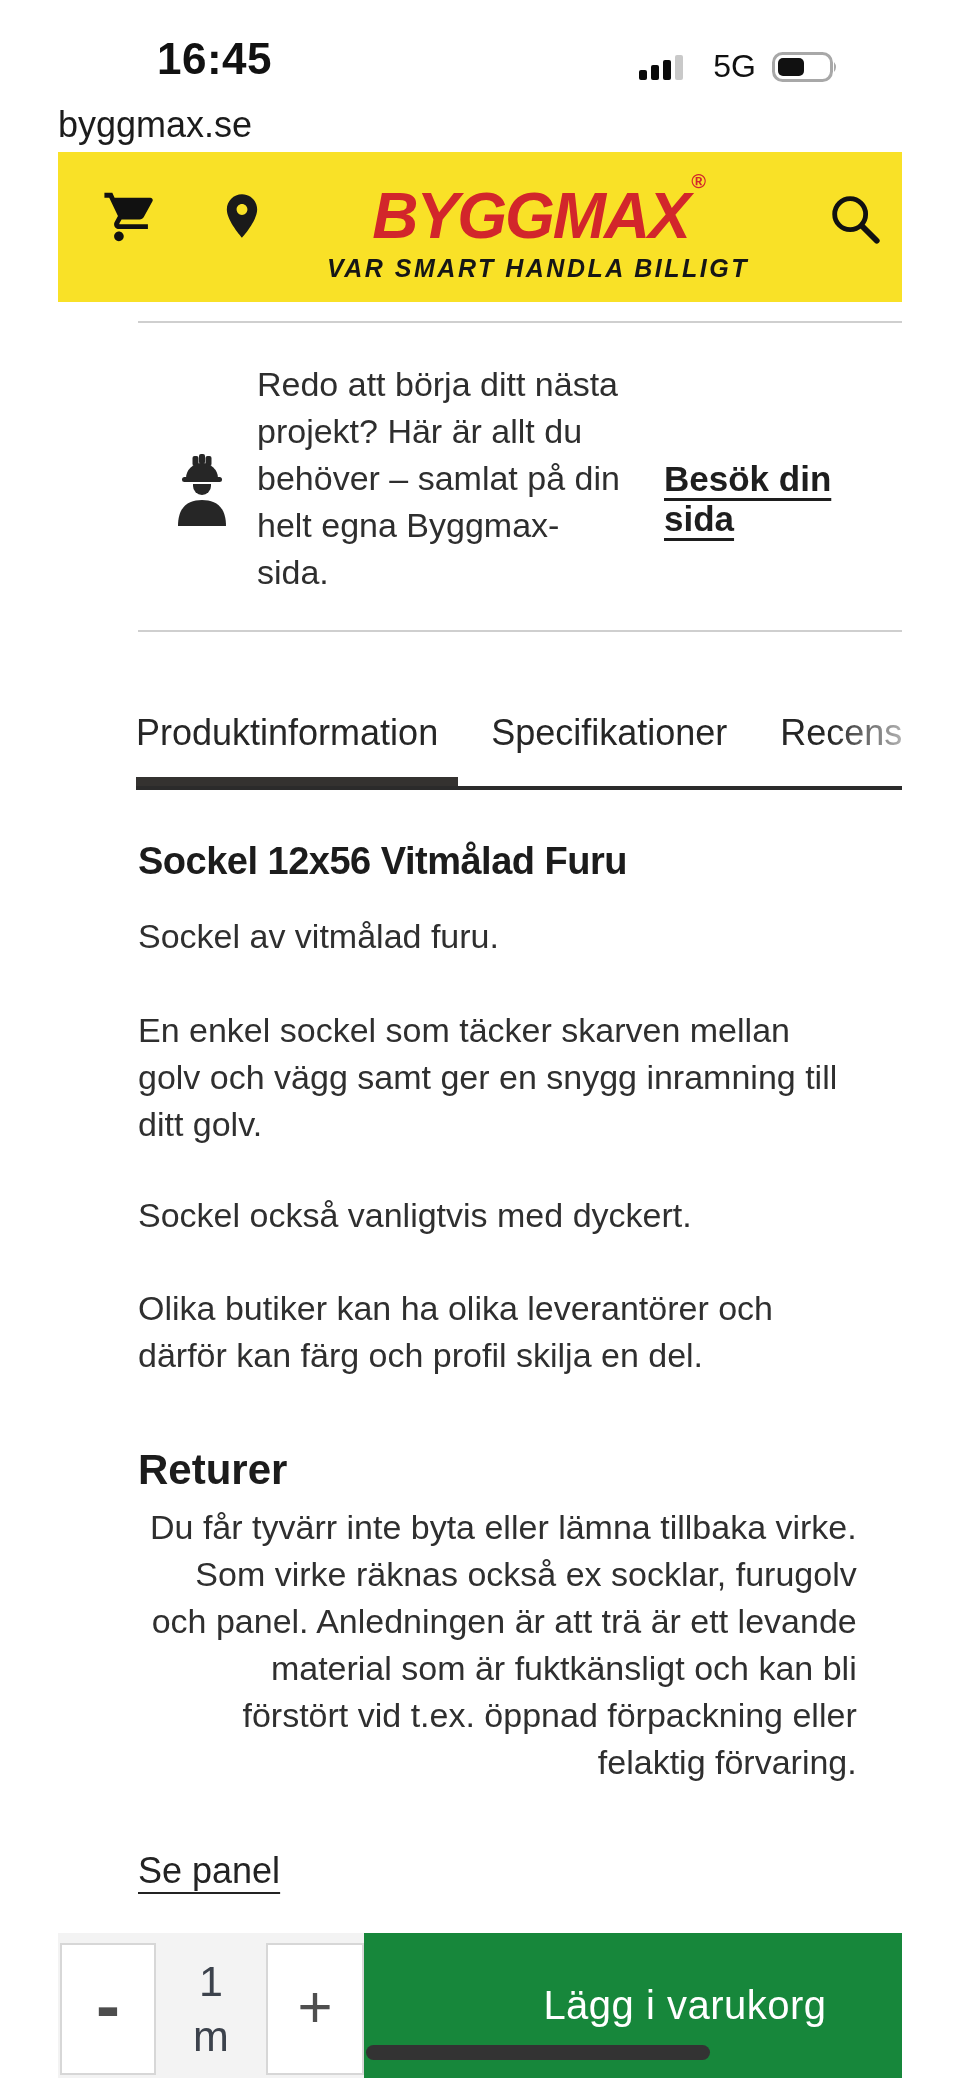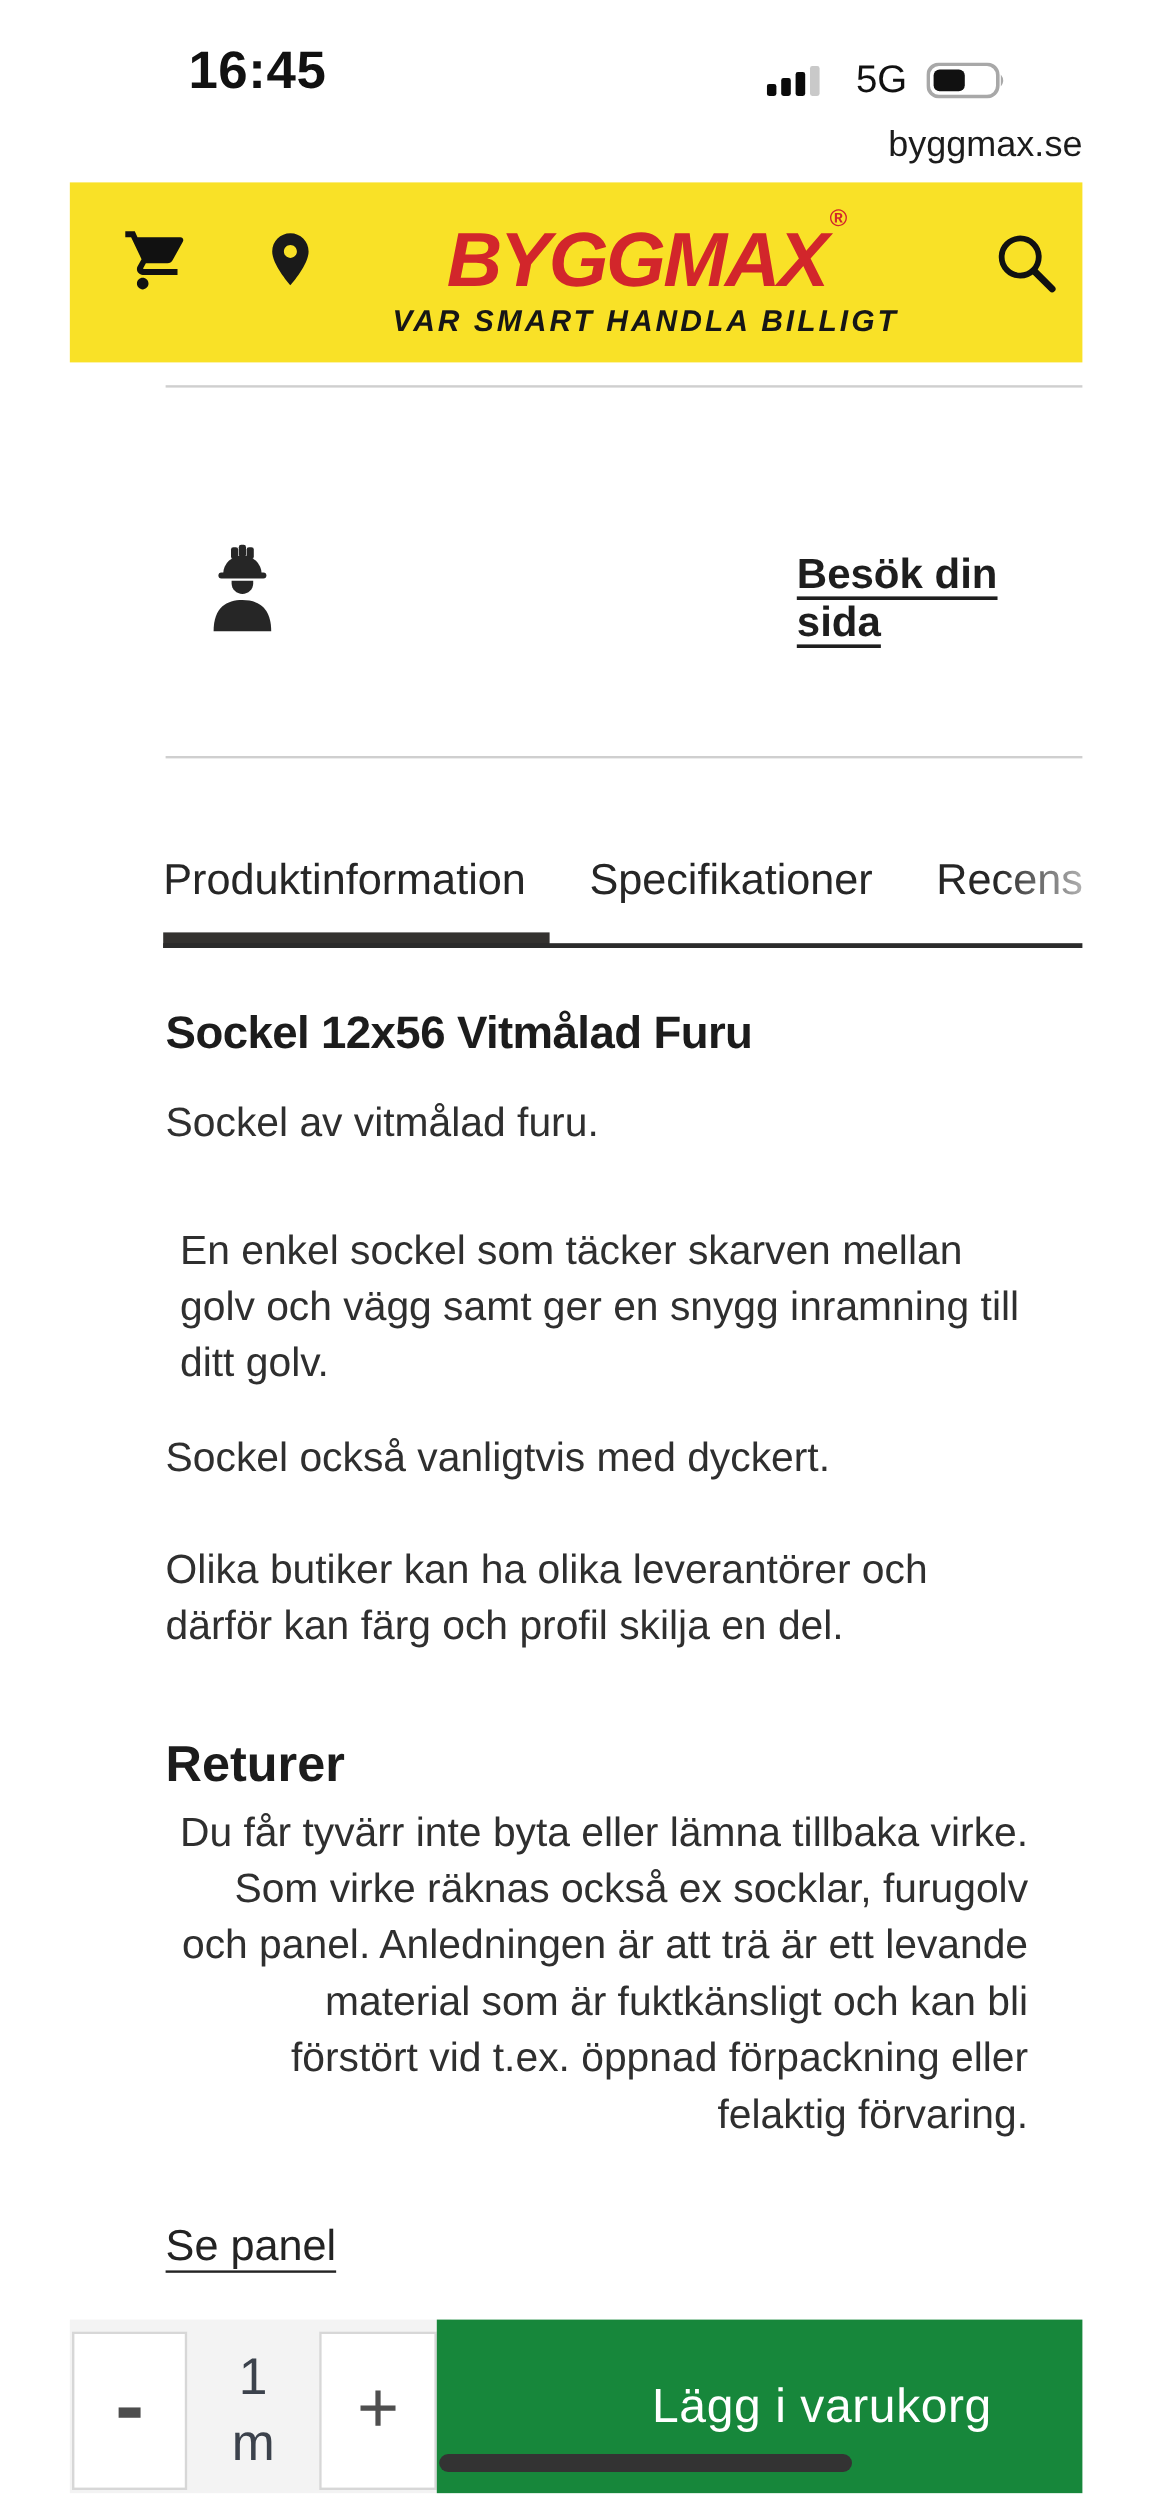--- a/index.html
+++ b/index.html
@@ -3,21 +3,21 @@
 <meta charset="utf-8">
 <style>
   html,body{margin:0;padding:0;background:#fff;}
   .screen{position:relative;width:844px;height:2078px;margin:0 auto;background:#ffffff;
           overflow:hidden;font-family:"Liberation Sans","DejaVu Sans",sans-serif;color:#2f2f2f;}
 
   
   .time{position:absolute;left:99px;top:34px;font-size:44px;font-weight:700;color:#111;letter-spacing:0.5px;}
   .status-icons{position:absolute;right:64px;top:48px;display:flex;align-items:center;gap:16px;}
   .net-label{font-size:32px;font-weight:500;color:#111;margin-left:12px;}
-  .url{position:absolute;left:16px;right:0;top:104px;text-align:right;font-size:30px;color:#1c1c1c;}
+  .url{position:absolute;left:0;right:0;top:104px;text-align:left;font-size:36px;color:#1c1c1c;}
 
   
   .appbar{position:absolute;left:0;top:152px;width:960px;height:150px;background:#F9E127;}
   .appbar .icon-btn{position:absolute;display:block;}
   .cart{left:44px;top:36px;}
   .pin{left:158px;top:38px;}
   .search{left:768px;top:38px;}
   .burger{right:24px;top:50px;width:54px;}
   .burger .bar{height:7px;background:#111;margin-bottom:9px;}
   .burger .bar:last-child{margin-bottom:0;}
@@ -124,34 +124,39 @@
     <svg width="64" height="80" viewBox="0 0 64 80" fill="#262626">
       <rect x="22.5" y="8" width="6" height="10" rx="2"></rect>
       <rect x="29" y="6" width="6" height="10" rx="2"></rect>
       <rect x="35.5" y="8" width="6" height="10" rx="2"></rect>
       <path d="M16 30 A16 15 0 0 1 48 30 Z"></path>
       <rect x="12" y="29" width="40" height="5" rx="2.5"></rect>
       <path d="M23 36 h18 v2 a9 9 0 0 1 -18 0 z"></path>
       <path d="M8 78 C8 58 19 52 32 52 C45 52 56 58 56 78 Z"></path>
     </svg>
   </span>
+  <div class="promo-text">Redo att börja ditt nästa
+projekt? Här är allt du
+behöver – samlat på din
+helt egna Byggmax-
+sida.</div>
   <a class="promo-link">Besök din sida</a>
   <div class="divider d2"></div>
 
   <div class="tab-row">
     <span class="tab">Produktinformation</span>
     <span class="tab">Specifikationer</span>
     <span class="tab">Recensioner</span>
   </div>
   <div class="tab-active-bar"></div>
   <div class="tab-line"></div>
 
   <h2 class="content p-title" style="position:absolute;margin:0;">Sockel 12x56 Vitmålad Furu</h2>
   <p class="content body-p p1" style="position:absolute;margin:0;">Sockel av vitmålad furu.</p>
-  <p class="content body-p p2" style="position:absolute;margin:12px;">En enkel sockel som täcker skarven mellan
+  <p class="content body-p p2" style="position:absolute;margin:0;">En enkel sockel som täcker skarven mellan
 golv och vägg samt ger en snygg inramning till
 ditt golv.</p>
   <p class="content body-p p3" style="position:absolute;margin:0;">Sockel också vanligtvis med dyckert.</p>
   <p class="content body-p p4" style="position:absolute;margin:0;">Olika butiker kan ha olika leverantörer och
 därför kan färg och profil skilja en del.</p>
   <h3 class="content h-returns" style="position:absolute;margin:0;">Returer</h3>
   <p class="content body-p p5" style="position:absolute;margin:12px;text-align:right;">Du får tyvärr inte byta eller lämna tillbaka virke.
 Som virke räknas också ex socklar, furugolv
 och panel. Anledningen är att trä är ett levande
 material som är fuktkänsligt och kan bli

